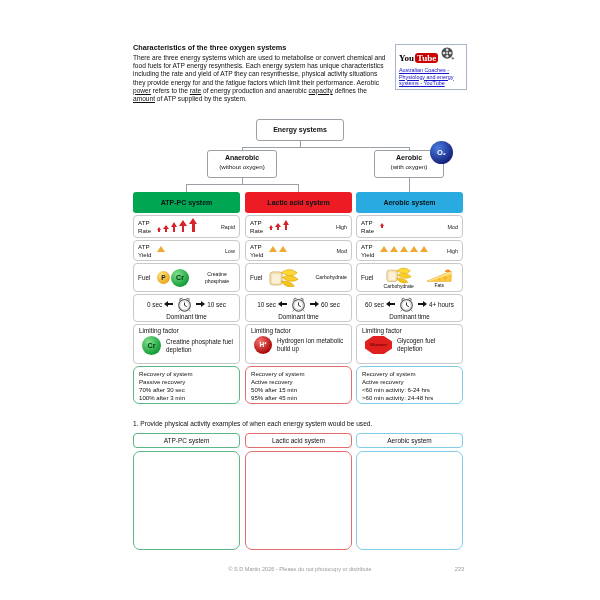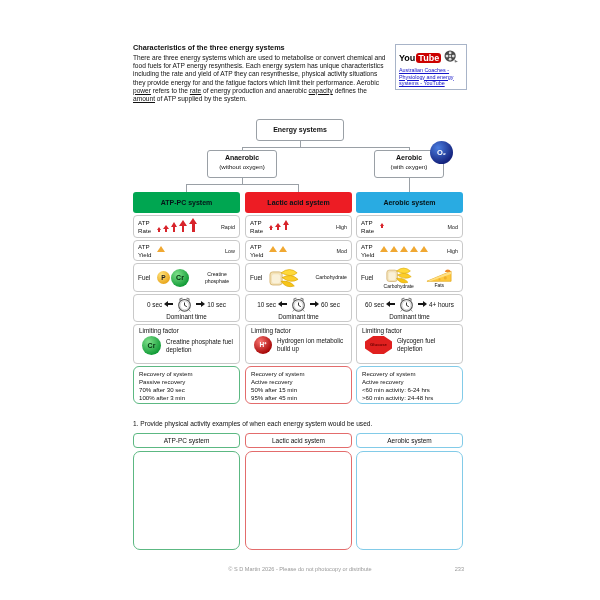--- a/index.html
+++ b/index.html
@@ -3,21 +3,21 @@
 <meta charset="utf-8">
 <style>
   html,body{margin:0;padding:0;background:#fff;}
   .page{position:relative;width:600px;height:600px;background:#fff;
         font-family:"Liberation Sans",sans-serif;color:#111;overflow:hidden;}
 
   
   .intro{position:absolute;left:133px;top:43px;width:334px;}
   .yt-box{float:right;width:72px;border:1px solid #a8b4c8;padding:2px 3px;
           margin:1px 0 2px 6px;box-sizing:border-box;background:#fff;}
-  .yt-row{display:flex;align-items:center;gap:2px;}
+  .yt-row{display:flex;gap:2px;font-family:Liberation Serif, serif;}
   .yt-you{font-weight:bold;font-size:9px;color:#000;}
   .yt-tube{font-weight:bold;font-size:9px;color:#fff;background:#c00;
            border-radius:3px;padding:0 2px;margin-left:1px;}
   .reel{width:16px;height:13px;flex:none;}
   .yt-link{display:block;color:#1414c8;text-decoration:underline;
            font-size:5.4px;line-height:6.6px;margin-top:2px;cursor:pointer;}
   .doc-title{font-weight:bold;font-size:7.3px;margin-bottom:2px;}
   .doc-body{font-size:6.6px;line-height:8.2px;}
   .u{text-decoration:underline;}
 
@@ -134,21 +134,21 @@
           <circle cx="8" cy="7" r="1.3" fill="#ddd"></circle>
           <circle cx="8" cy="3.4" r="1.6" fill="#ddd"></circle>
           <circle cx="8" cy="10.6" r="1.6" fill="#ddd"></circle>
           <circle cx="4.4" cy="7" r="1.6" fill="#ddd"></circle>
           <circle cx="11.6" cy="7" r="1.6" fill="#ddd"></circle>
           <path d="M13 11 L17 13.5 L13.5 14.5 Z" fill="#777"></path>
         </svg>
       </div>
       <a class="yt-link">Australian Coaches - Physiology and energy systems - YouTube</a>
     </div>
-    <div class="doc-title">Characteristics of the three energy systems</div>
+    <div class="doc-title">Characteristics of the three oxygen systems</div>
     <div class="doc-body"><span>There are three energy systems which are used to metabolise or convert chemical and food fuels for ATP energy resynthesis. Each energy system has unique characteristics including the rate and yield of ATP they can resynthesise, physical activity situations they provide energy for and the fatigue factors which limit their performance. Aerobic </span><span class="u">power</span><span> refers to the </span><span class="u">rate</span><span> of energy production and anaerobic </span><span class="u">capacity</span><span> defines the </span><span class="u">amount</span><span> of ATP supplied by the system.</span></div>
   </div>
 
   <div class="fbox root-box">Energy systems</div>
   <div class="line" style="left:300px;top:141px;width:1px;height:6px;"></div>
   <div class="line" style="left:242px;top:147px;width:168px;height:1px;"></div>
   <div class="line" style="left:242px;top:147px;width:1px;height:3px;"></div>
   <div class="line" style="left:409px;top:147px;width:1px;height:3px;"></div>
 
   <div class="fbox ana-box">

